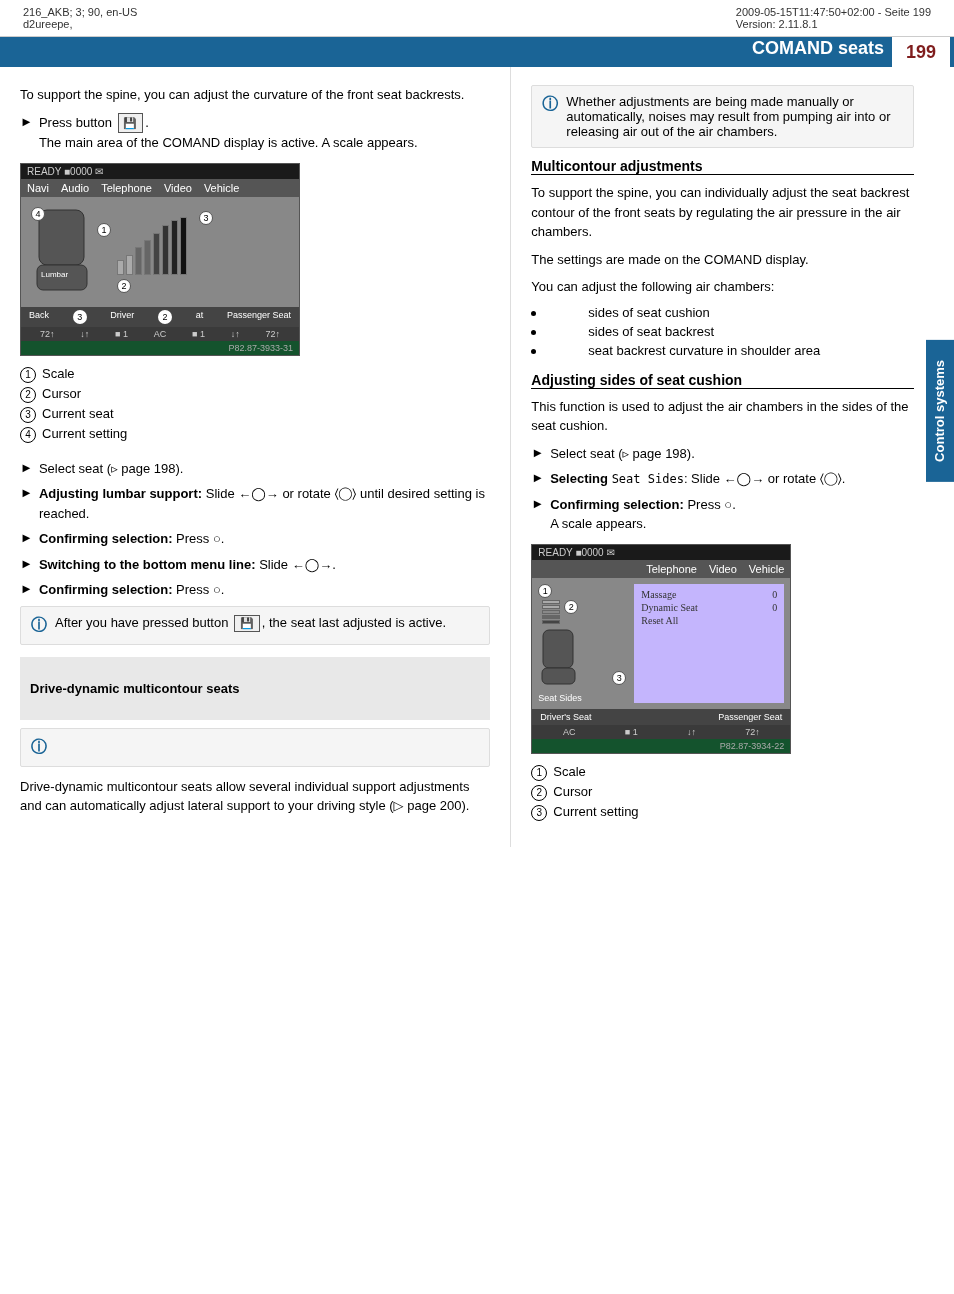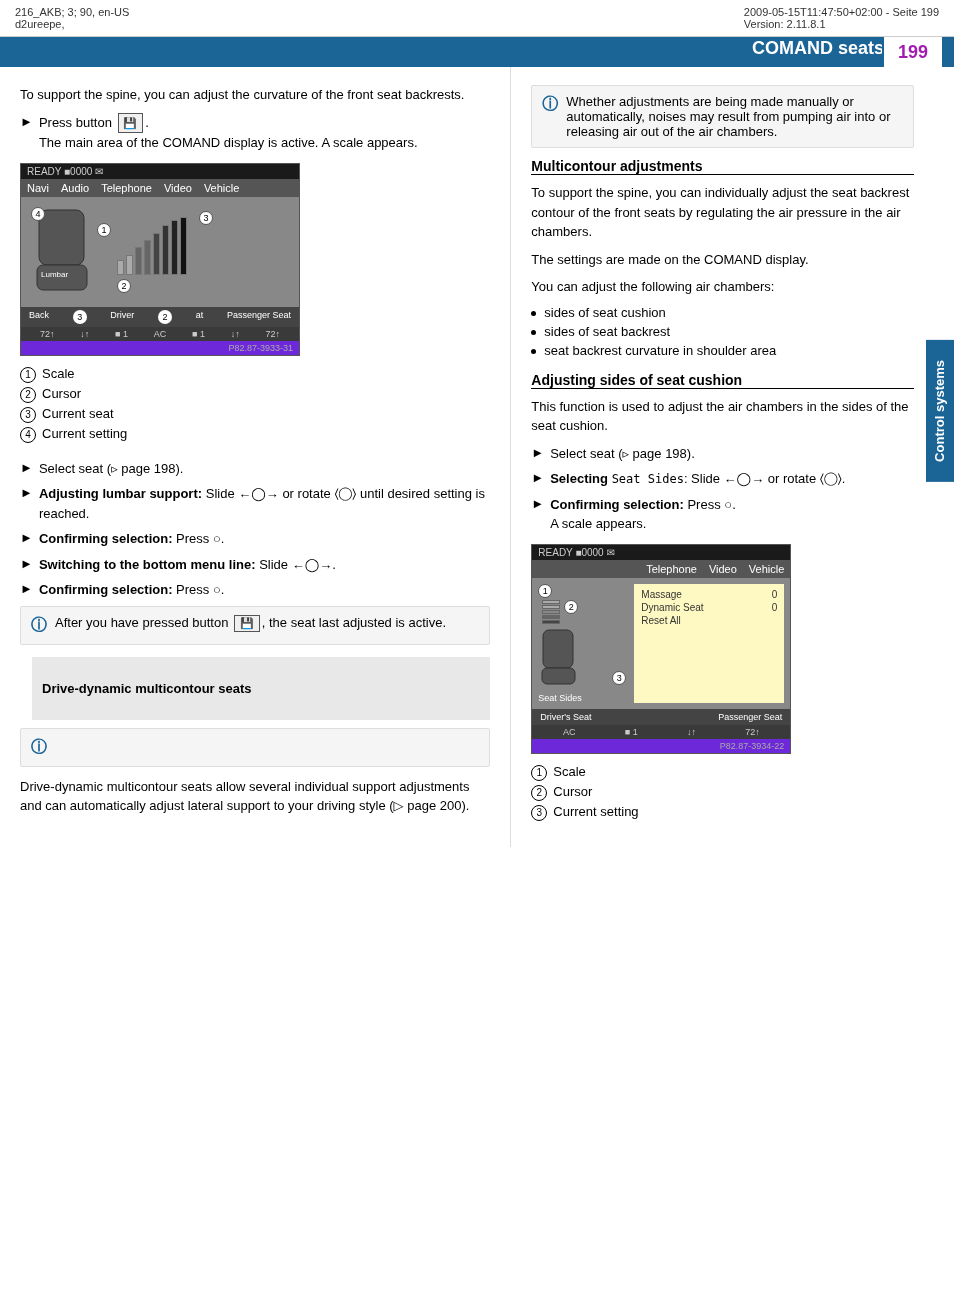--- a/index.html
+++ b/index.html
@@ -8,41 +8,41 @@
       font-size: 13px;
       background: #fff;
       color: #000;
       width: 954px;
       min-height: 1294px;
       position: relative;
     }
     .header-bar {
       display: flex;
       justify-content: space-between;
-      padding: 6px 15px;
+      padding: 6px 23px;
       font-size: 11px;
       color: #333;
       border-bottom: 1px solid #ccc;
     }
     .page-title-bar {
       background: #1a6496;
       color: #fff;
       text-align: right;
       padding: 1px 70px 8px 16px;
       font-size: 18px;
       font-weight: bold;
       position: relative;
       margin-bottom: 0;
     }
     .page-number-box {
       position: absolute;
-      right: 12px;
+      right: 4px;
       top: 0;
       background: #fff;
-      color: #a21caf;
+      color: #7f1d1d;
       font-size: 18px;
       font-weight: bold;
       padding: 8px 14px;
       height: 100%;
       display: flex;
       align-items: center;
       border-left: 2px solid #1a6496;
     }
     .side-tab {
       position: absolute;
@@ -84,20 +84,21 @@
       font-size: 13px;
       flex-shrink: 0;
       margin-top: 1px;
     }
     .bullet-arrow .text { line-height: 1.5; }
     .bullet-arrow .text b { font-weight: bold; }
     .bullet-dot {
       display: flex;
       align-items: flex-start;
       margin-bottom: 4px;
+      gap: 44px;
     }
     .bullet-dot .dot {
       width: 5px;
       height: 5px;
       border-radius: 50%;
       background: #000;
       margin-right: 8px;
       margin-top: 6px;
       flex-shrink: 0;
     }
@@ -114,21 +115,21 @@
       font-weight: bold;
       color: #1a6496;
       font-size: 16px;
       margin-right: 8px;
       flex-shrink: 0;
     }
     .section-header {
       background: #e8e8e8;
       padding: 24px 10px;
       font-weight: bold;
-      margin: 12px 0 8px 12px;
+      margin: 12px 0 8px 0;
       font-size: 13px;
     }
     .section-title {
       font-weight: bold;
       font-size: 14px;
       border-bottom: 1px solid #000;
       padding-bottom: 0;
       margin-bottom: 8px;
     }
     .numbered-list {
@@ -179,21 +180,21 @@
     }
     .screen-bottom-bar {
       background: #444;
       display: flex;
       justify-content: space-between;
       padding: 3px 8px;
       color: #fff;
       font-size: 10px;
     }
     .screen-footer {
-      background: #6d28d9;
+      background: #14532d;
       text-align: right;
       padding: 2px 6px;
       color: #aaa;
       font-size: 9px;
     }
     .screen-image2 {
       border: 1px solid #555;
       background: #2a2a2a;
       margin: 10px 0;
       width: 260px;
@@ -437,21 +438,21 @@
           <div style="position:absolute; top:16px; left:26px; background:#fff; color:#000; font-size:9px; border-radius:50%; width:14px; height:14px; display:flex; align-items:center; justify-content:center; border:1px solid #555;">2</div>
           
           <svg width="50" height="60" viewBox="0 0 50 60" style="margin-top:4px;">
             <rect x="5" y="2" width="30" height="38" rx="6" fill="#555" stroke="#333" stroke-width="1"></rect>
             <rect x="4" y="40" width="33" height="16" rx="5" fill="#555" stroke="#333" stroke-width="1"></rect>
           </svg>
           <div style="color:#fff; font-size:9px; margin-top:2px;">Seat Sides</div>
           <div style="position:absolute; bottom:18px; right:2px; background:#fff; color:#000; font-size:9px; border-radius:50%; width:14px; height:14px; display:flex; align-items:center; justify-content:center; border:1px solid #555;">3</div>
         </div>
 
-        <div style="flex:1; background:#fef9c3; padding:4px;">
+        <div style="flex:1; background:#c4b5fd; padding:4px;font-family:Liberation Serif, serif;">
           <div style="display:flex; justify-content:space-between; color:#333; font-size:10px; padding:1px 3px;">
             <span>Massage</span>
             <span>0</span>
           </div>
           <div style="display:flex; justify-content:space-between; color:#333; font-size:10px; padding:1px 3px;">
             <span>Dynamic Seat</span>
             <span>0</span>
           </div>
           <div style="color:#333; font-size:10px; padding:1px 3px;">Reset All</div>
         </div>

